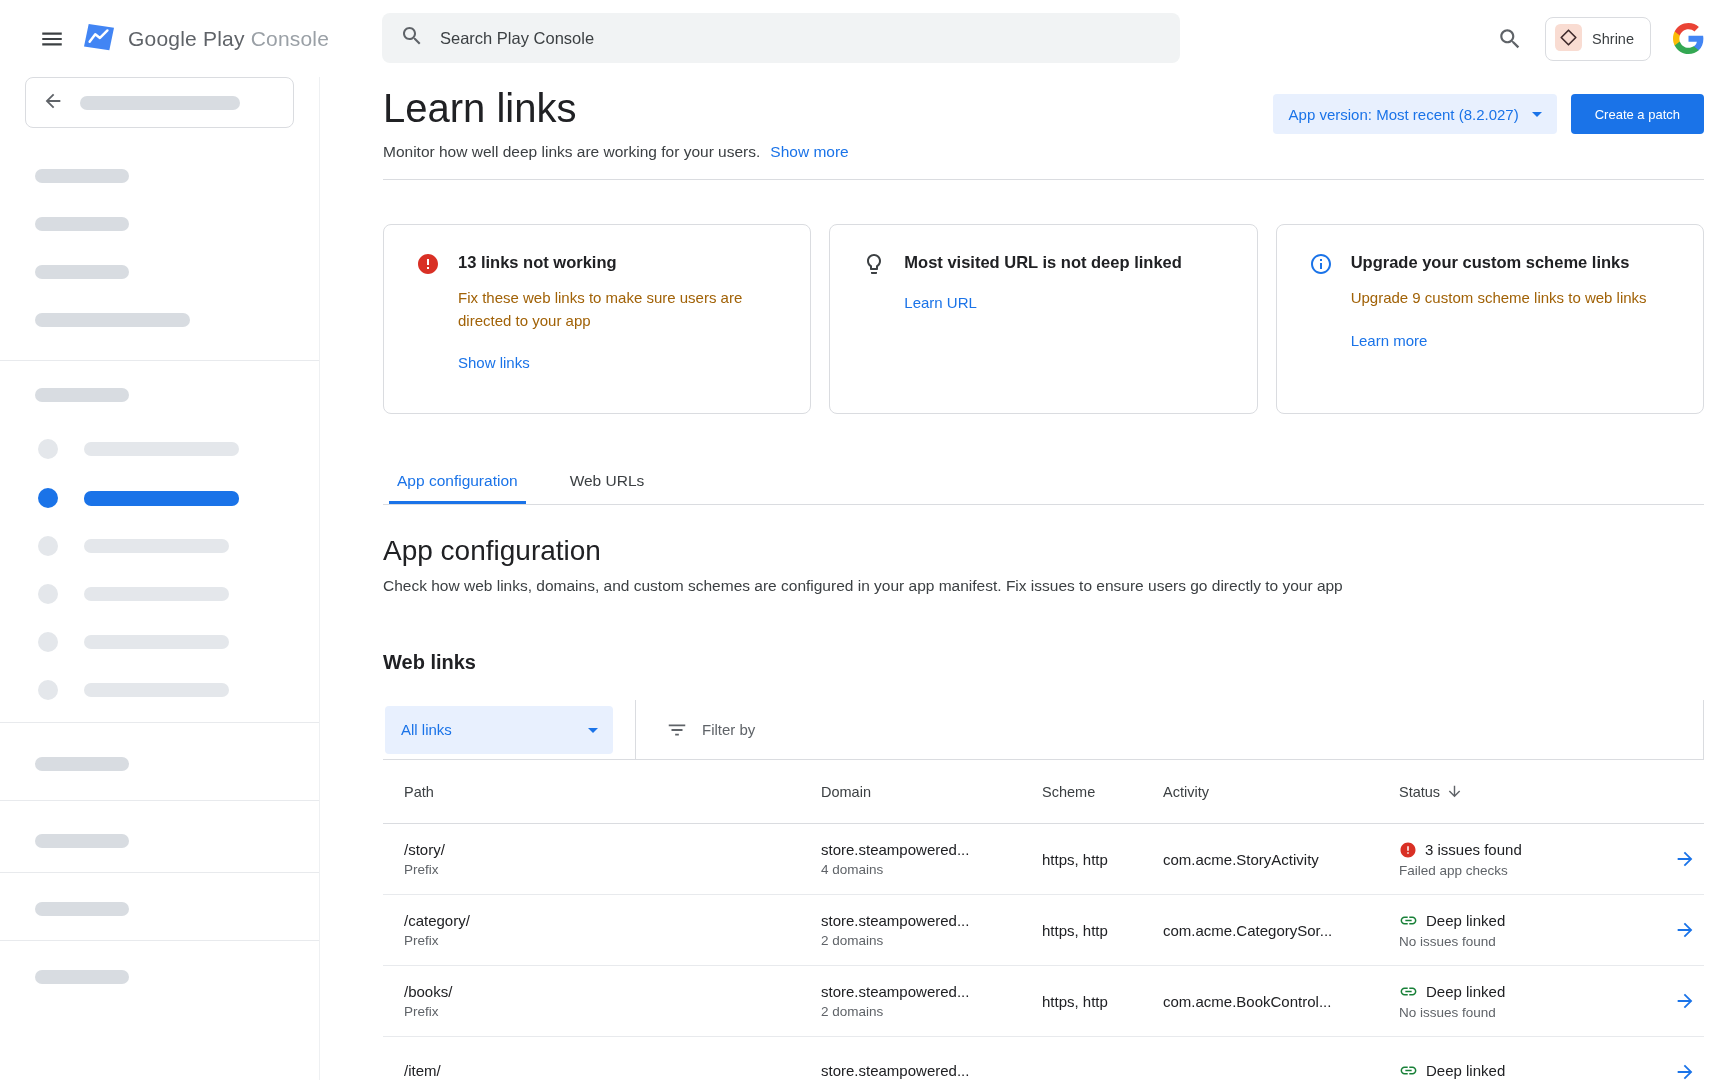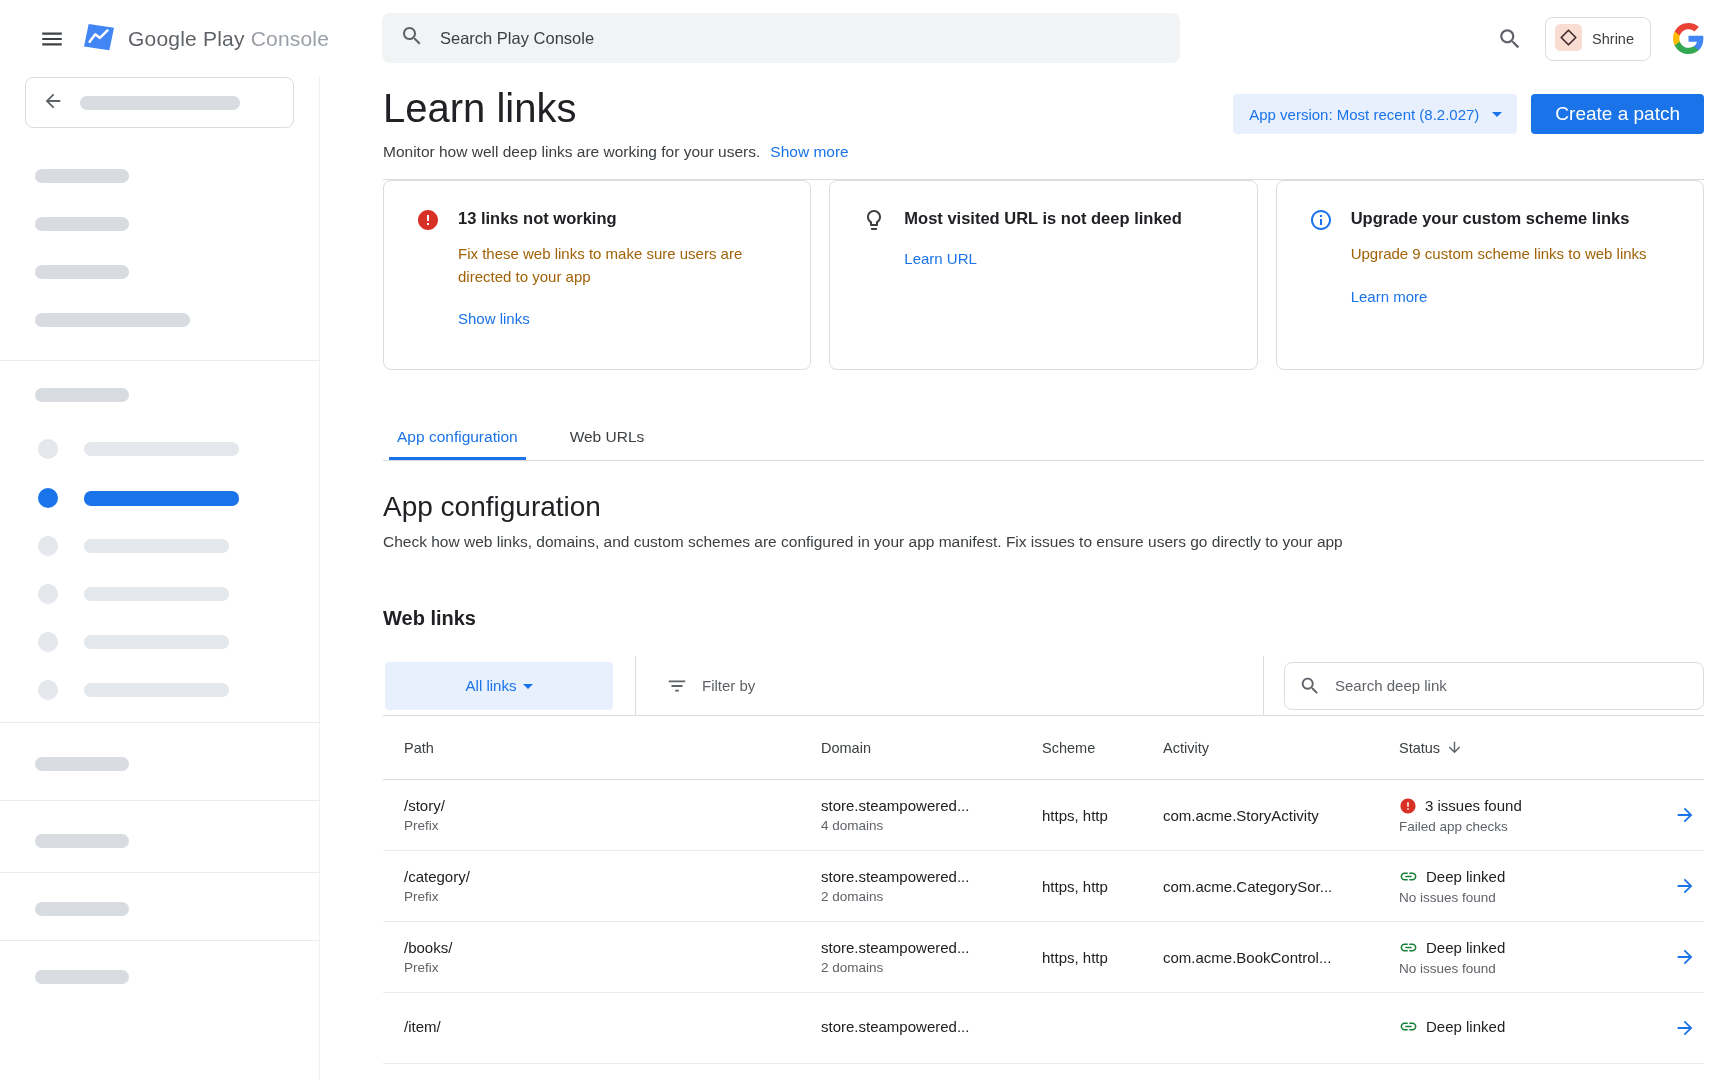--- a/index.html
+++ b/index.html
@@ -37,40 +37,40 @@
   .sk-row.selected .sk-dot { background:#1a73e8; }
   .sk-row.selected .sk { background:#1a73e8; width:155px; height:15px; }
   
   .main { position:absolute; left:320px; top:77px; right:0; bottom:0; padding:8px 24px 0 63px; overflow:hidden; }
   .header-row { display:flex; justify-content:space-between; align-items:flex-start; }
   .page-title { margin:0; font-size:40px; line-height:46px; font-weight:400; color:#202124; }
   .subtitle { margin-top:12px; font-size:15.5px; color:#3c4043; display:flex; gap:10px; align-items:baseline; }
   .text-link { color:#1a73e8; font-weight:500; cursor:pointer; }
   .header-actions { display:flex; gap:14px; margin-top:9px; align-items:flex-start; }
   .version-chip { height:40px; background:#e8f0fe; border:0; border-radius:4px; display:flex; align-items:center; gap:6px; padding:0 8px 0 16px; color:#1a73e8; font-size:15px; font-weight:500; font-family:inherit; cursor:pointer; }
-  .primary-btn { height:40px; background:#1a73e8; color:#fff; border:0; border-radius:4px; padding:0 24px; font-size:19px; font-weight:500; font-family:inherit; cursor:pointer; }
+  .primary-btn { height:40px; background:#1a73e8; color:#fff; border:0; border-radius:4px; padding:0 24px; font-size:13px; font-weight:500; font-family:inherit; cursor:pointer; }
   .divider { border:0; border-top:1px solid #dadce0; margin:18px 0 0; }
   
-  .cards { display:flex; gap:18px; }
+  .cards { display:flex; gap:18px; margin-top:44px; }
   .card { flex:1; border:1px solid #dadce0; border-radius:8px; padding:26px 32px 28px; display:flex; gap:18px; min-height:190px; background:#fff; }
   .card-icon { flex-shrink:0; margin-top:1px; }
   .card-icon.error { color:#d93025; } .card-icon.bulb { color:#3c4043; } .card-icon.info { color:#1a73e8; }
   .card-title { font-size:16.5px; font-weight:600; color:#202124; margin-top:2px; }
   .card-body { margin-top:15px; font-size:15px; color:#a16207; line-height:1.5; max-width:300px; }
   .card-action { margin-top:22px; font-size:15px; font-weight:500; color:#1a73e8; cursor:pointer; }
   
   .tabs { margin-top:58px; border-bottom:1px solid #dadce0; display:flex; gap:36px; padding-left:6px; }
   .tab { padding:0 8px 14px; font-size:15.5px; font-weight:500; color:#3c4043; cursor:pointer; }
   .tab.active { color:#1a73e8; box-shadow:inset 0 -3px 0 #1a73e8; }
   .section-heading { margin:30px 0 0; font-size:28px; font-weight:400; color:#202124; }
   .section-desc { margin-top:10px; font-size:15.5px; color:#3c4043; }
   .web-links-heading { margin:56px 0 0; font-size:20px; font-weight:600; color:#202124; }
   
   .toolbar { margin-top:26px; height:60px; border-bottom:1px solid #dadce0; display:flex; align-items:center; }
-  .links-filter { width:228px; height:48px; background:#e8f0fe; border:0; border-radius:4px; display:flex; align-items:center; justify-content:center; padding:0 8px 0 16px; color:#1a73e8; font-size:15px; font-weight:500; font-family:inherit; margin-left:2px; cursor:pointer; }
+  .links-filter { width:228px; height:48px; background:#e8f0fe; border:0; border-radius:4px; display:flex; align-items:center; justify-content:space-between; padding:0 8px 0 16px; color:#1a73e8; font-size:15px; font-weight:500; font-family:inherit; margin-left:2px; cursor:pointer; }
   .vdiv { width:1px; height:60px; background:#dadce0; margin-left:22px; }
   .vdiv.right { margin-left:auto; }
   .filter-by { display:flex; align-items:center; gap:14px; margin-left:30px; color:#5f6368; font-size:15px; cursor:pointer; }
   .deep-search { margin-left:20px; width:420px; height:48px; border:1px solid #dadce0; border-radius:8px; display:flex; align-items:center; padding:0 14px; gap:12px; background:#fff; }
   .deep-search svg { color:#5f6368; flex-shrink:0; }
   .deep-search input { flex:1; border:0; outline:0; font-size:15px; color:#202124; font-family:inherit; }
   .deep-search input::placeholder { color:#5f6368; opacity:1; }
   
   .thead, .tr { display:grid; grid-template-columns:417px 221px 121px 236px 1fr 38px; align-items:center; padding-left:21px; }
   .thead { height:64px; border-bottom:1px solid #dadce0; color:#3c4043; font-size:14.5px; font-weight:500; }
@@ -273,28 +273,20 @@
       <div class="vdiv"></div>
       <div class="filter-by">
         <span style="display:flex;">
           <svg width="22" height="22" viewBox="0 0 24 24" fill="currentColor">
               <path d="M10 18h4v-2h-4v2zM3 6v2h18V6H3zm3 7h12v-2H6v2z"></path>
             </svg>
         </span>
         <span>Filter by</span>
       </div>
       <div class="vdiv right"></div>
-      <div class="deep-search">
-        <span style="display:flex;">
-          <svg width="22" height="22" viewBox="0 0 24 24" fill="currentColor">
-              <path d="M15.5 14h-.79l-.28-.27C15.41 12.59 16 11.11 16 9.5 16 5.91 13.09 3 9.5 3S3 5.91 3 9.5 5.91 16 9.5 16c1.61 0 3.09-.59 4.23-1.57l.27.28v.79l5 4.99L20.49 19l-4.99-5zm-6 0C7.01 14 5 11.99 5 9.5S7.01 5 9.5 5 14 7.01 14 9.5 11.99 14 9.5 14z"></path>
-            </svg>
-        </span>
-        <input placeholder="Search deep link" style="">
-      </div>
     </div>
 
     <div class="table">
       <div class="thead">
         <div class="th">Path</div>
         <div class="th">Domain</div>
         <div class="th">Scheme</div>
         <div class="th">Activity</div>
         <div class="th">
           <span>Status</span>

